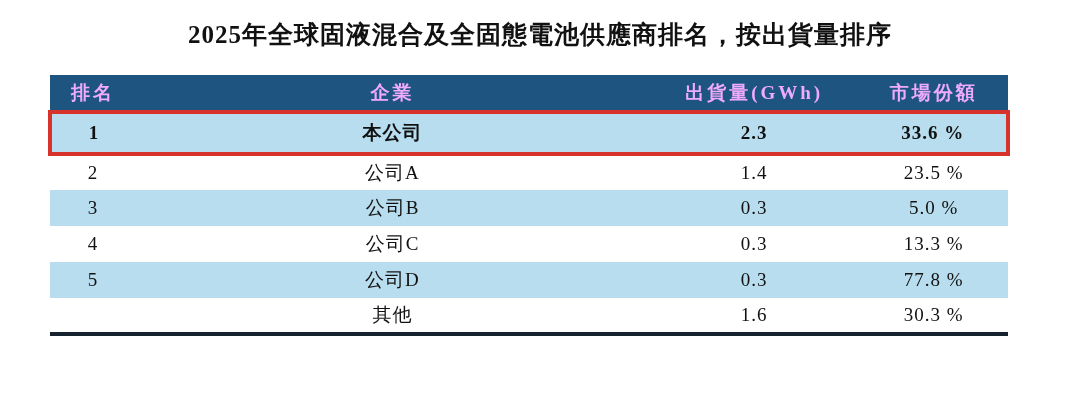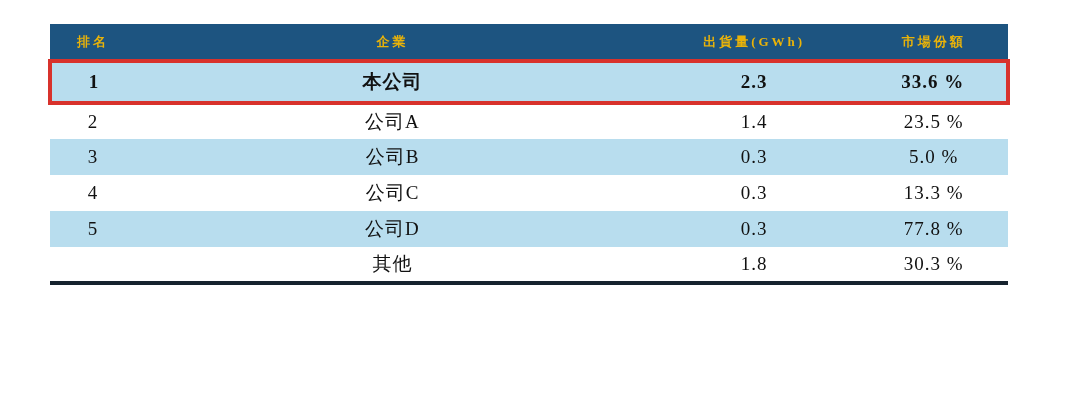--- a/index.html
+++ b/index.html
@@ -27,22 +27,22 @@
   }
   table.rank-table {
     border-collapse: collapse;
     table-layout: fixed;
     width: 962px;
     margin: 24px 0 0 48px;
     border-bottom: 4px solid var(--line);
   }
   .rank-table th {
     background: var(--header-bg);
-    color: #eab308;
-    font-size: 13px;
+    color: #f0abfc;
+    font-size: 19px;
     font-weight: bold;
     letter-spacing: 3px;
     height: 37px;
     padding: 0;
     text-align: center;
     vertical-align: middle;
   }
   .rank-table td {
     font-size: 19px;
     height: 36px;
@@ -58,20 +58,21 @@
     border-bottom: 4px solid var(--red);
     height: 42px;
   }
   tr.highlight td:first-child { border-left: 4px solid var(--red); }
   tr.highlight td:last-child  { border-right: 4px solid var(--red); font-family: Liberation Serif, serif; }
 </style>
 </head>
 <body>
 
 <div class="page">
+  <div class="title">2025年全球固液混合及全固態電池供應商排名，按出貨量排序</div>
 
   <table class="rank-table">
     <colgroup>
       <col style="width:9%">
       <col style="width:53.5%">
       <col style="width:22%">
       <col style="width:15.5%">
     </colgroup>
     <thead>
       <tr>
@@ -108,18 +109,18 @@
   </tr>
         <tr class="stripe">
     <td>5</td>
     <td>公司D</td>
     <td>0.3</td>
     <td>77.8 %</td>
   </tr>
         <tr>
     <td></td>
     <td>其他</td>
-    <td>1.8</td>
+    <td>1.6</td>
     <td>30.3 %</td>
   </tr>
       </tbody>
   </table>
 </div>
 
 </body></html>

